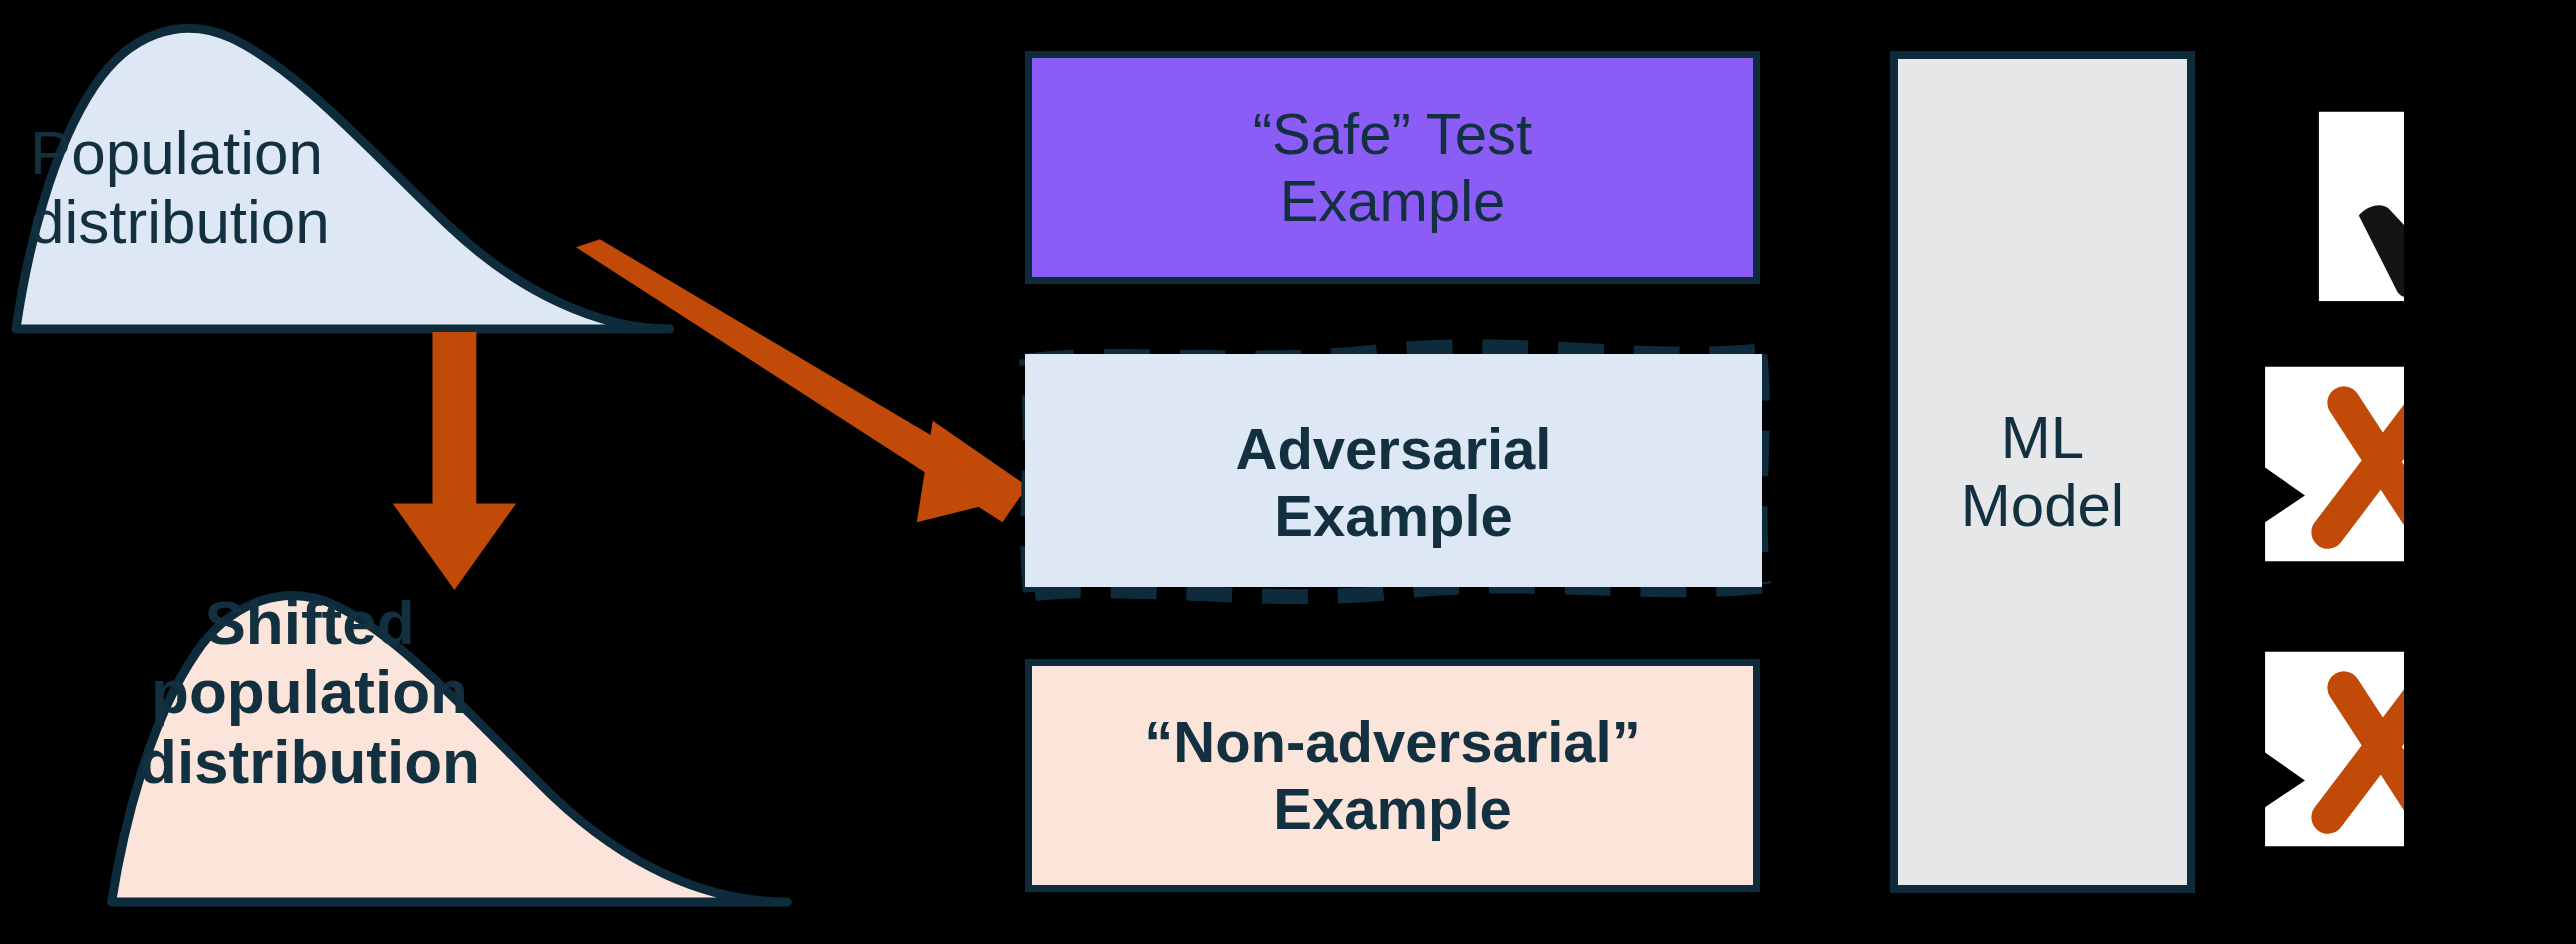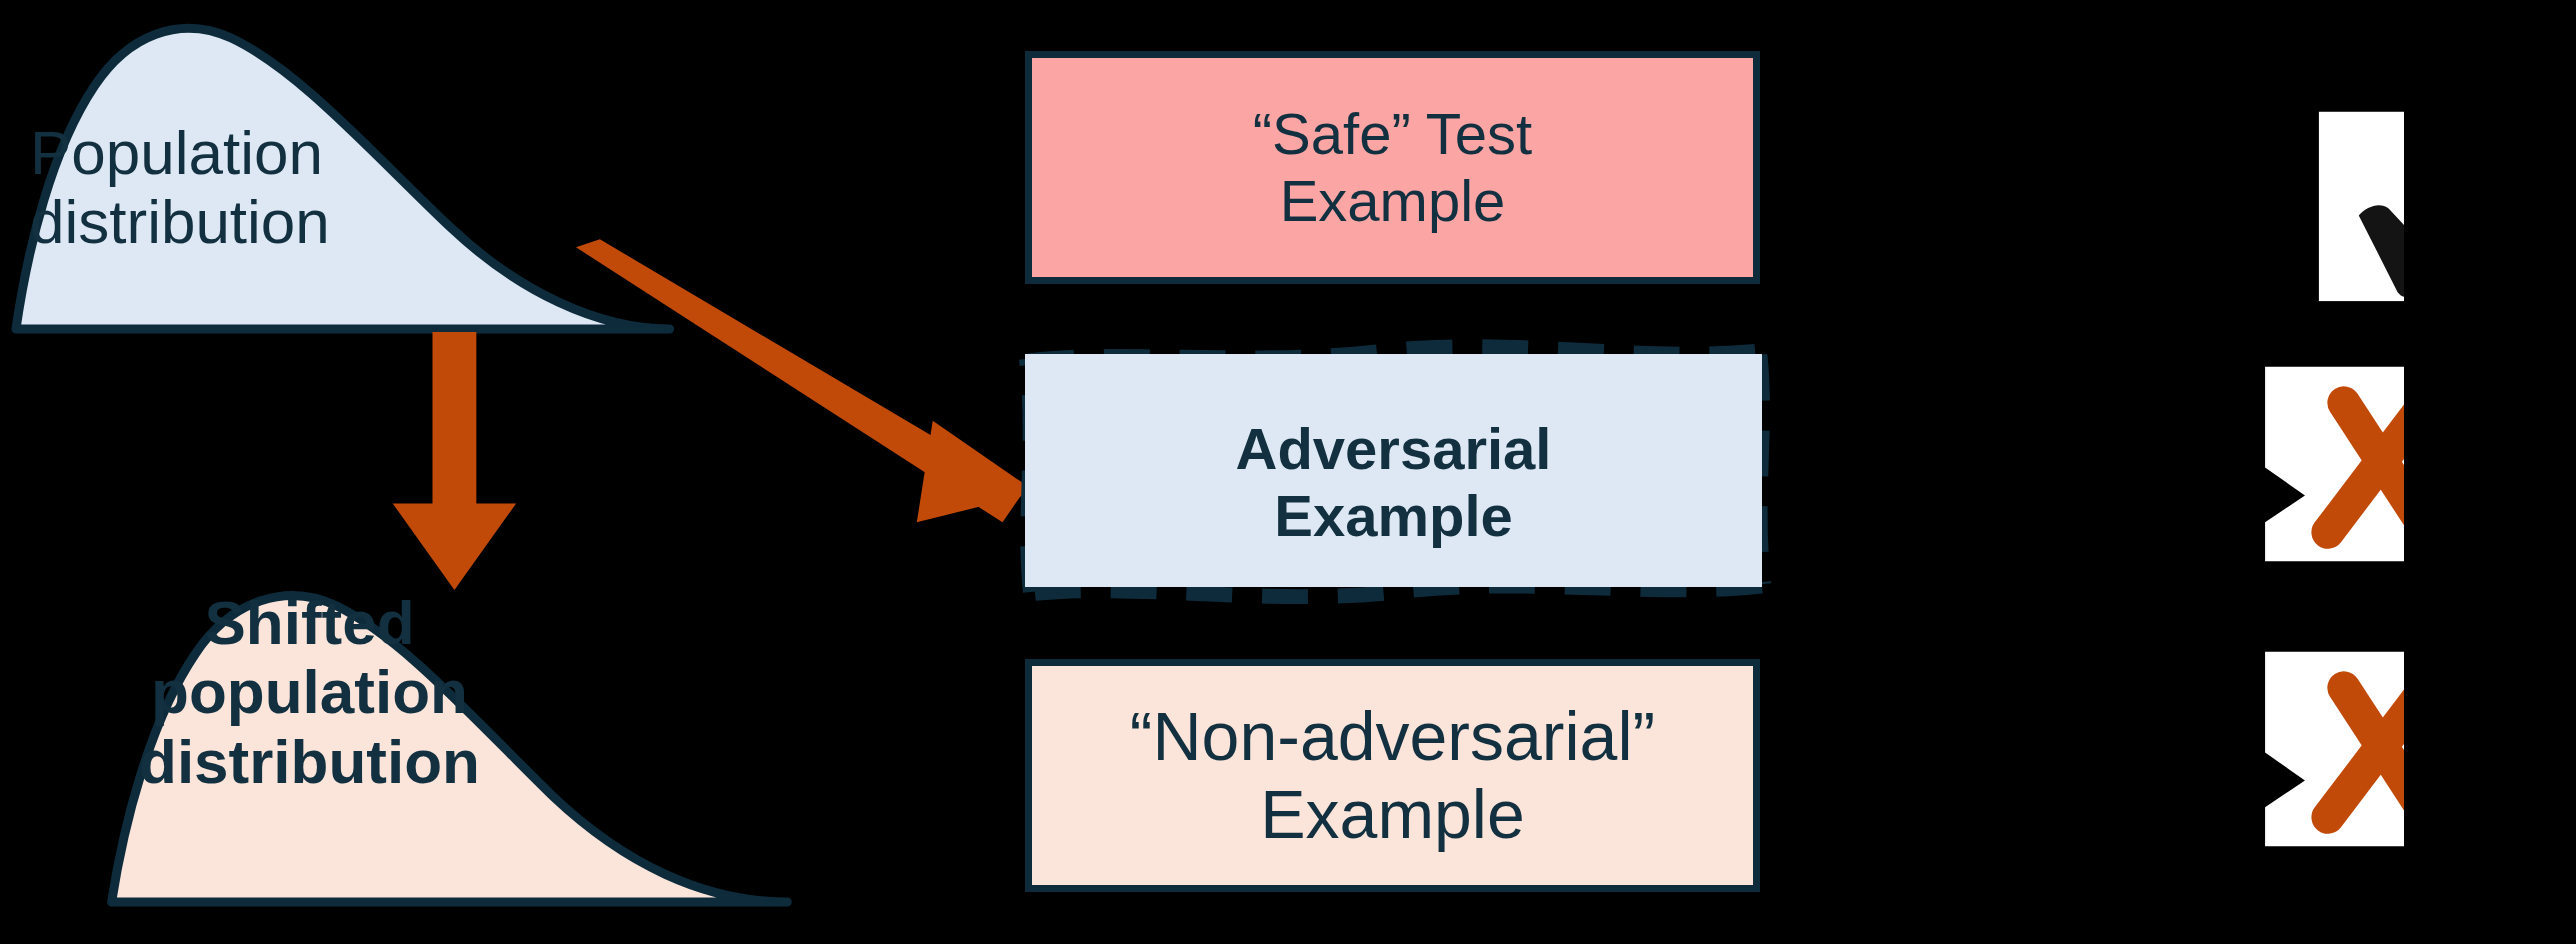--- a/index.html
+++ b/index.html
@@ -57,21 +57,21 @@
     text-align: center;
     color: #12303f;
     line-height: 1.14;
     white-space: pre-line;
   }
   #box-safe {
     left: 1025px;
     top: 51px;
     width: 735px;
     height: 233px;
-    background: #fca5a5;
+    background: #8b5cf6;
     border: 7px solid #0e2b3c;
     font-size: 58px;
     font-weight: 400;
   }
   #box-adv {
     left: 1025px;
     top: 354px;
     width: 737px;
     height: 233px;
     background: #dde8f4;
@@ -83,22 +83,22 @@
     z-index: 3;
     margin-top: 24px;
   }
   #box-nonadv {
     left: 1025px;
     top: 659px;
     width: 735px;
     height: 233px;
     background: #fbe5da;
     border: 7px solid #0e2b3c;
-    font-size: 68px;
-    font-weight: 400;
+    font-size: 58px;
+    font-weight: 700;
   }
   #box-mlmodel {
     left: 1890px;
     top: 51px;
     width: 305px;
     height: 842px;
     background: #e6e7e9;
     border: 8px solid #0e2b3c;
     font-size: 60px;
     font-weight: 400;
@@ -187,15 +187,19 @@
   <div class="box" id="box-adv">
     <span id="box-adv-text">Adversarial
 Example</span>
   </div>
 
   <div class="box" id="box-nonadv">
     <span>“Non-adversarial”
 Example</span>
   </div>
 
+  <div class="box" id="box-mlmodel">
+    <span>ML
+Model</span>
+  </div>
 
 </div>
 
 
 </body></html>

